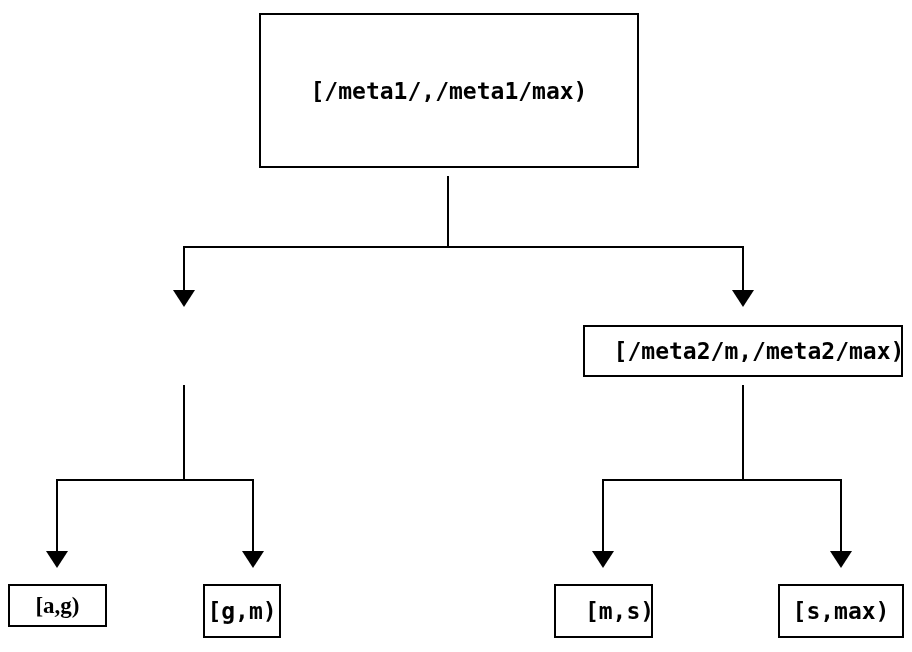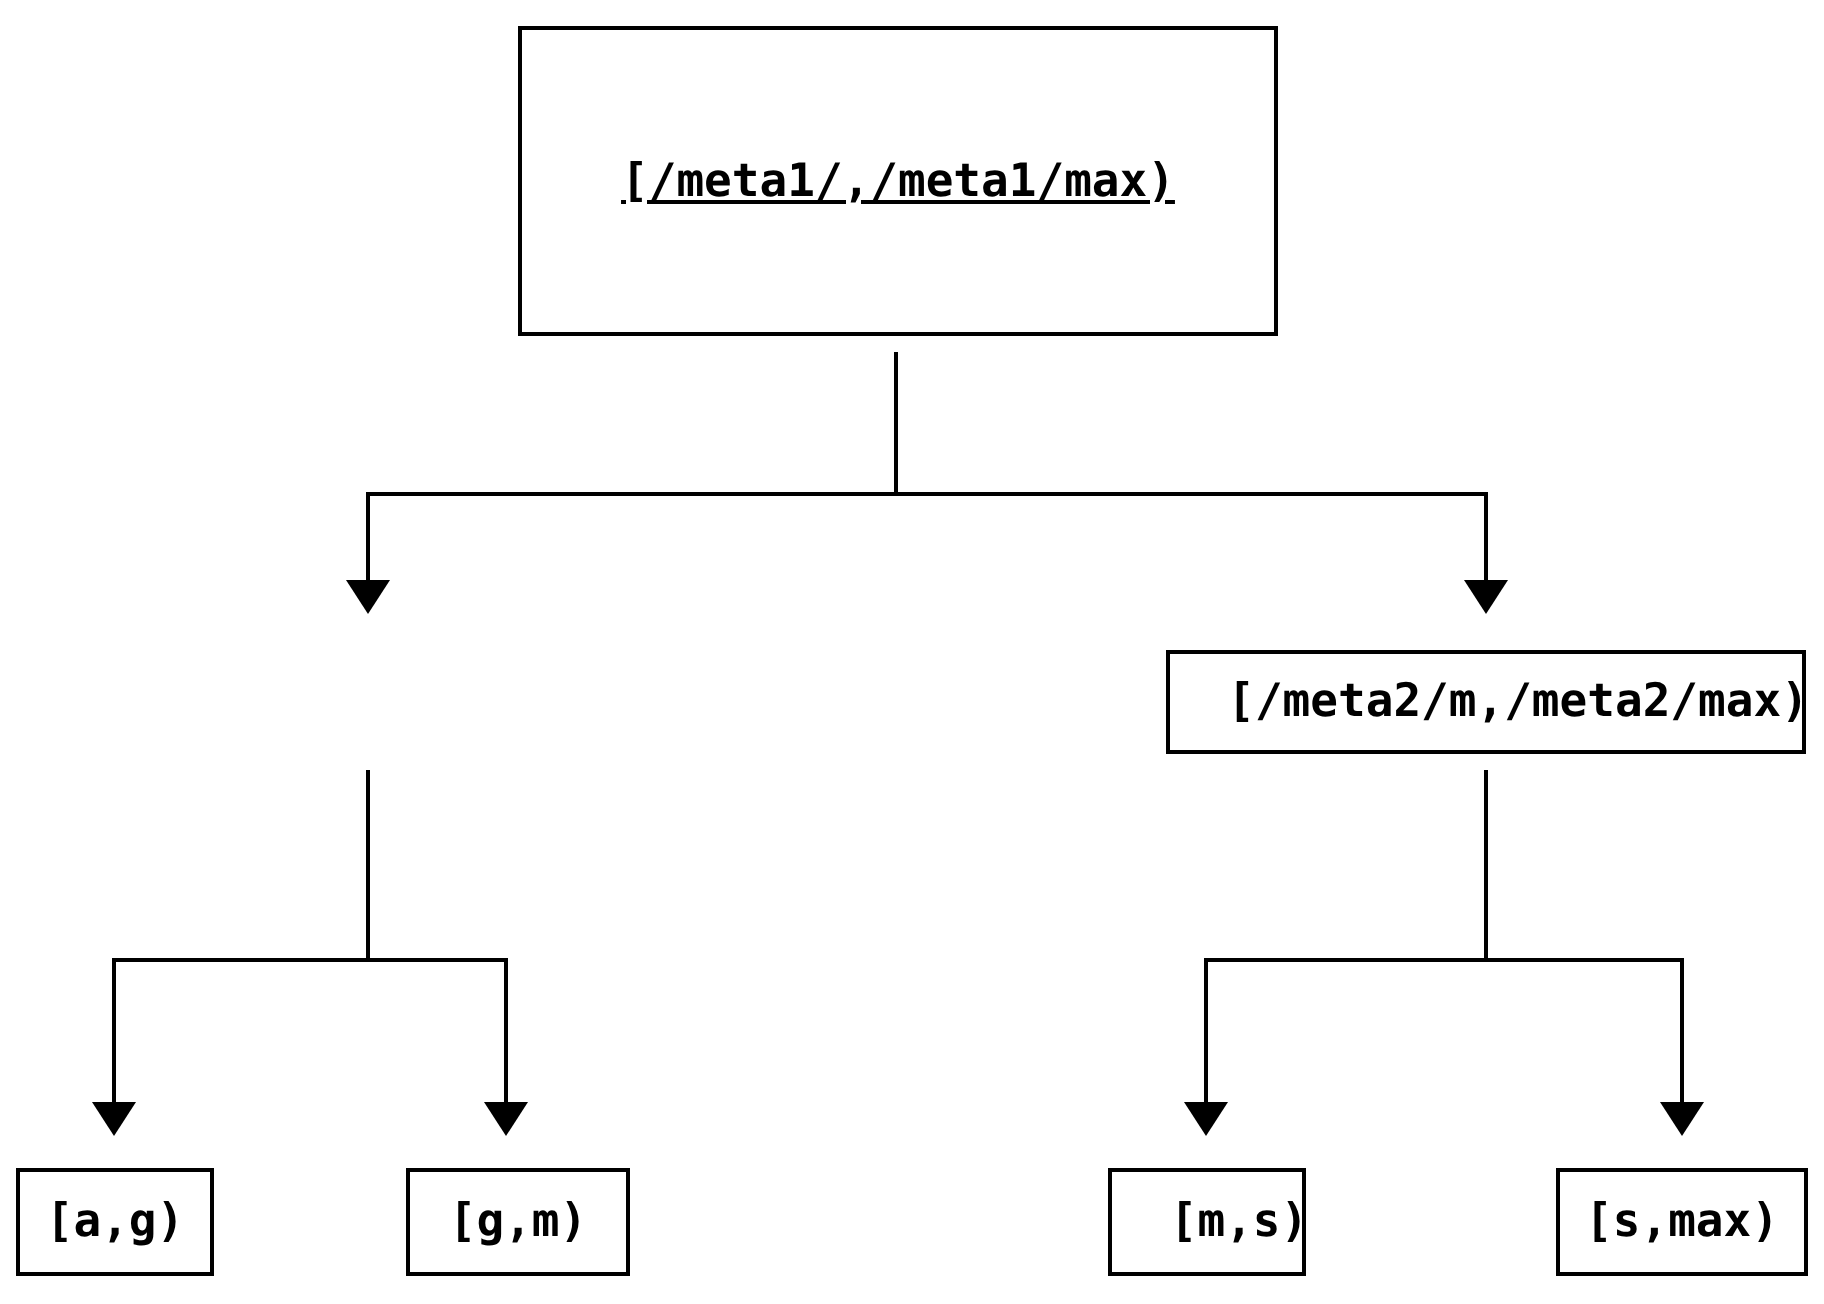--- a/index.html
+++ b/index.html
@@ -37,25 +37,25 @@
   .arrowhead {
     position: absolute;
     width: 0;
     height: 0;
     border-left: 11px solid transparent;
     border-right: 11px solid transparent;
     border-top: 17px solid #000000;
   }
 
   
-  #node-root  { left: 259px; top: 13px;  width: 380px; height: 155px; text-decoration: underline; }
+  #node-root  { left: 259px; top: 13px;  width: 380px; height: 155px; }
   #node-l1a   { left: 23px;  top: 325px; width: 322px; height: 52px; }
   #node-l1b   { left: 583px; top: 325px; width: 320px; height: 52px; padding-left: 32px; }
-  #node-l2a   { left: 8px;   top: 584px; width: 99px;  height: 54px; }
-  #node-l2b   { left: 203px; top: 584px; width: 112px; height: 54px; }
+  #node-l2a   { left: 8px;   top: 584px; width: 99px;  height: 43px; font-family: Liberation Serif, serif; }
+  #node-l2b   { left: 203px; top: 584px; width: 78px; height: 54px; }
   #node-l2c   { left: 554px; top: 584px; width: 99px;  height: 54px; padding-left: 32px; }
   #node-l2d   { left: 778px; top: 584px; width: 126px; height: 54px; }
 
   
   #v-root     { left: 447px; top: 176px; height: 71px; }
   #h-top      { left: 183px; top: 246px; width: 561px; }
   #v-top-l    { left: 183px; top: 246px; height: 44px; }
   #v-top-r    { left: 742px; top: 246px; height: 44px; }
   #a-top-l    { left: 173px; top: 290px; }
   #a-top-r    { left: 732px; top: 290px; }

